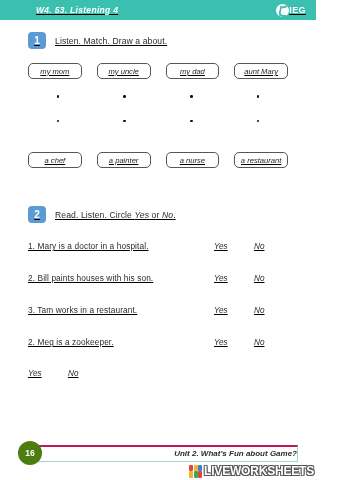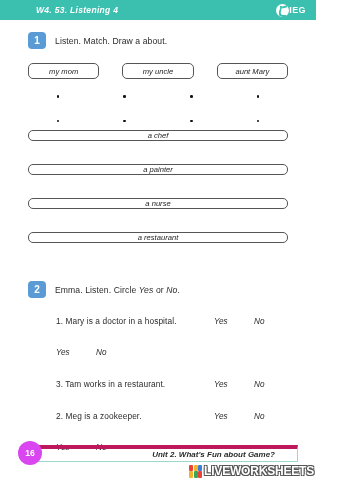--- a/index.html
+++ b/index.html
@@ -14,20 +14,21 @@
     overflow: hidden;
     position: relative;
   }
 
   .page {
     position: relative;
     width: 316px;
     height: 480px;
     background: #ffffff;
     box-sizing: border-box;
+    text-decoration: underline;
   }
 
   
   .header {
     height: 20px;
     background: #3bbfae;
     display: flex;
     align-items: center;
     padding: 0 10px 0 36px;
     box-sizing: border-box;
@@ -113,21 +114,21 @@
   }
   .ex-text .it { font-style: italic; }
 
   
   .match-area {
     margin-top: 14px;
   }
   .word-row {
     display: flex;
     justify-content: space-between;
-    gap: 23px;
+    gap: 15px;
   }
   .word-box {
     flex: 1 1 0;
     border: 1px solid #565656;
     border-radius: 5px;
     height: 16px;
     display: flex;
     align-items: center;
     justify-content: center;
     font-size: 7.6px;
@@ -150,31 +151,30 @@
     align-items: center;
   }
   .dot {
     width: 2.6px;
     height: 2.6px;
     border-radius: 50%;
     background: #111111;
   }
   .dot-row.top { margin-top: 16px; }
   .dot-row.bottom { margin-top: 22px; }
-  .word-row.lower { margin-top: 8px; flex-direction: column; }
+  .word-row.lower { margin-top: 30px; }
 
   
   .ex2-head { margin-top: 38px; }
 
   .q-list { margin-top: 18px; }
   .q-row {
     display: flex;
     align-items: flex-end;
     margin-bottom: 22px;
-    margin-left: 28px;
   }
   .q-text {
     font-size: 8.3px;
     color: #2b2b2b;
     flex: 1 1 auto;
     letter-spacing: 0.1px;
   }
   .q-yes {
     width: 40px;
     font-size: 8.2px;
@@ -201,41 +201,41 @@
     height: 30px;
     display: flex;
     align-items: center;
     padding: 0 18px;
     box-sizing: border-box;
   }
   .page-circle {
     width: 24px;
     height: 24px;
     border-radius: 50%;
-    background: #d946ef;
+    background: #4d7c0f;
     color: #ffffff;
     font-size: 8.5px;
     font-weight: bold;
     display: flex;
     align-items: center;
     justify-content: center;
     flex: none;
     z-index: 2;
   }
   .footer-rule {
     flex: 1 1 auto;
     height: 17px;
-    border-top: 4px solid #be185d;
+    border-top: 2px solid #be185d;
     border-bottom: 1px solid #9bd8ce;
     border-right: 1px solid #9bd8ce;
     margin-left: -6px;
     display: flex;
     align-items: center;
     justify-content: flex-end;
-    padding-right: 22px;
+    padding-right: 0;
     box-sizing: border-box;
   }
   .footer-unit {
     font-size: 8px;
     font-style: italic;
     font-weight: bold;
     color: #2b2b2b;
     white-space: nowrap;
   }
 
@@ -294,20 +294,21 @@
     <div class="ex-head" style="margin-top:12px;">
       <span class="ex-num">1</span>
       <span class="ex-text">Listen. Match. Draw a about.</span>
     </div>
 
     <div class="match-area">
 
       <div class="word-row upper">
         <div class="word-box">my mom</div>
         <div class="word-box">my uncle</div>
+        <div class="word-box">my dad</div>
         <div class="word-box">aunt Mary</div>
       </div>
 
       <div class="dot-row top">
         <div class="dot-cell">
             <span class="dot"></span>
           </div>
         <div class="dot-cell">
             <span class="dot"></span>
           </div>
@@ -338,32 +339,33 @@
         <div class="word-box">a chef</div>
         <div class="word-box">a painter</div>
         <div class="word-box">a nurse</div>
         <div class="word-box">a restaurant</div>
       </div>
 
     </div>
 
     <div class="ex-head ex2-head">
       <span class="ex-num">2</span>
-      <span class="ex-text"><span>Emma. Listen. Circle </span><span class="it">Yes</span><span> or </span><span class="it">No</span><span>.</span></span>
+      <span class="ex-text"><span>Read. Listen. Circle </span><span class="it">Yes</span><span> or </span><span class="it">No</span><span>.</span></span>
     </div>
 
     <div class="q-list">
 
       <div class="q-row">
         <span class="q-text">1. Mary is a doctor in a hospital.</span>
         <span class="q-yes">Yes</span>
         <span class="q-no">No</span>
       </div>
 
       <div class="q-row">
+        <span class="q-text">2. Bill paints houses with his son.</span>
         <span class="q-yes">Yes</span>
         <span class="q-no">No</span>
       </div>
 
       <div class="q-row">
         <span class="q-text">3. Tam works in a restaurant.</span>
         <span class="q-yes">Yes</span>
         <span class="q-no">No</span>
       </div>
 

